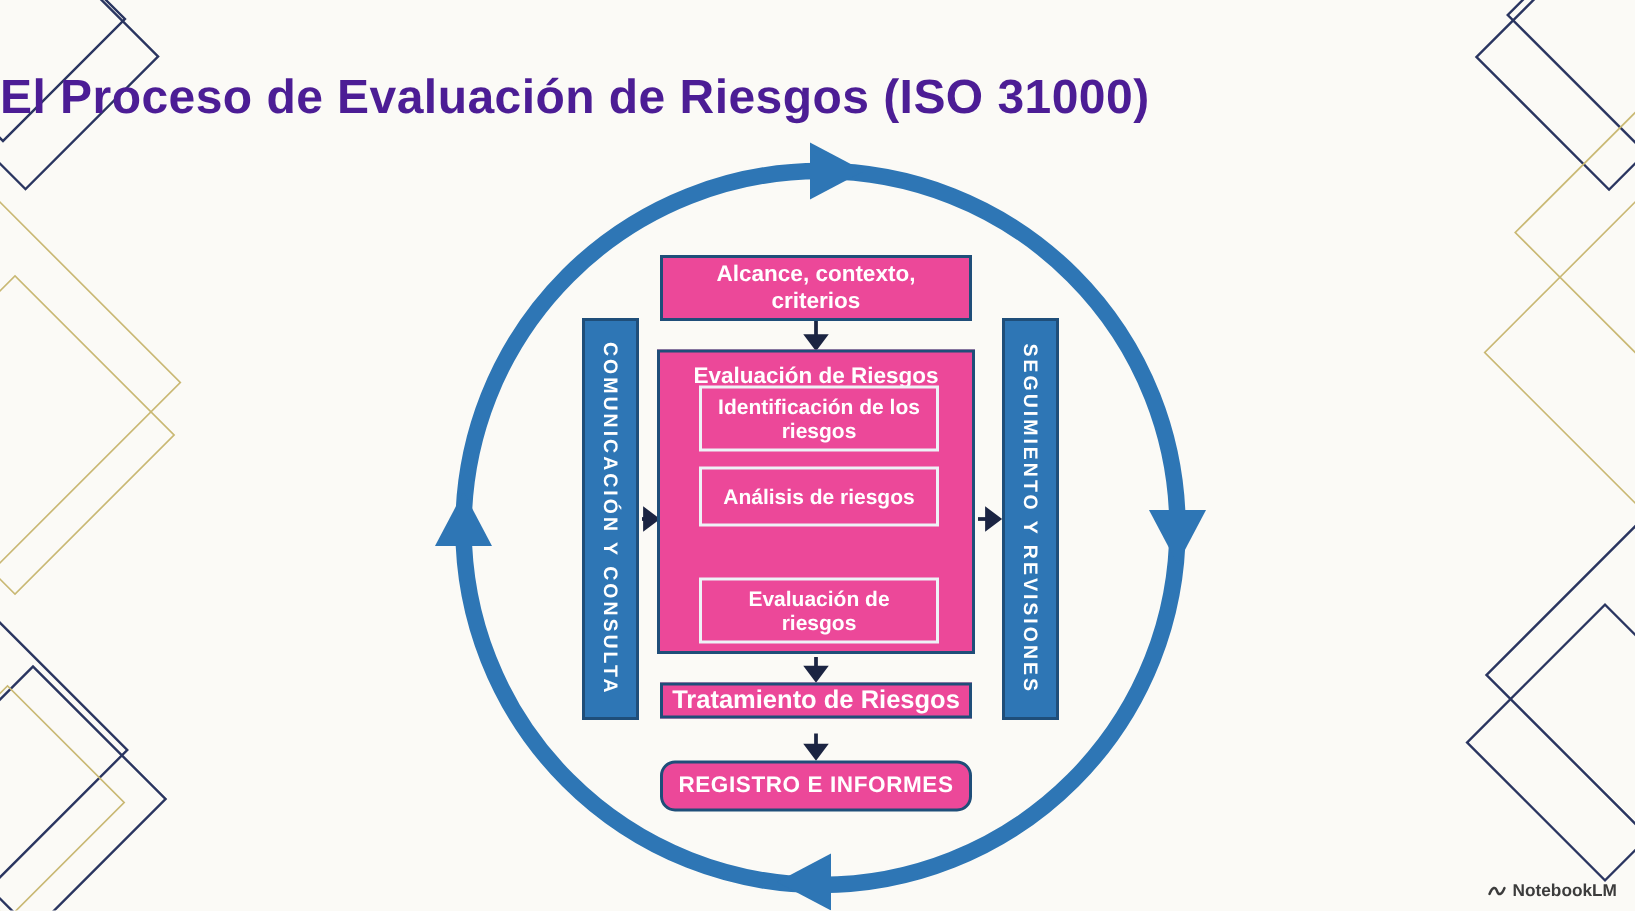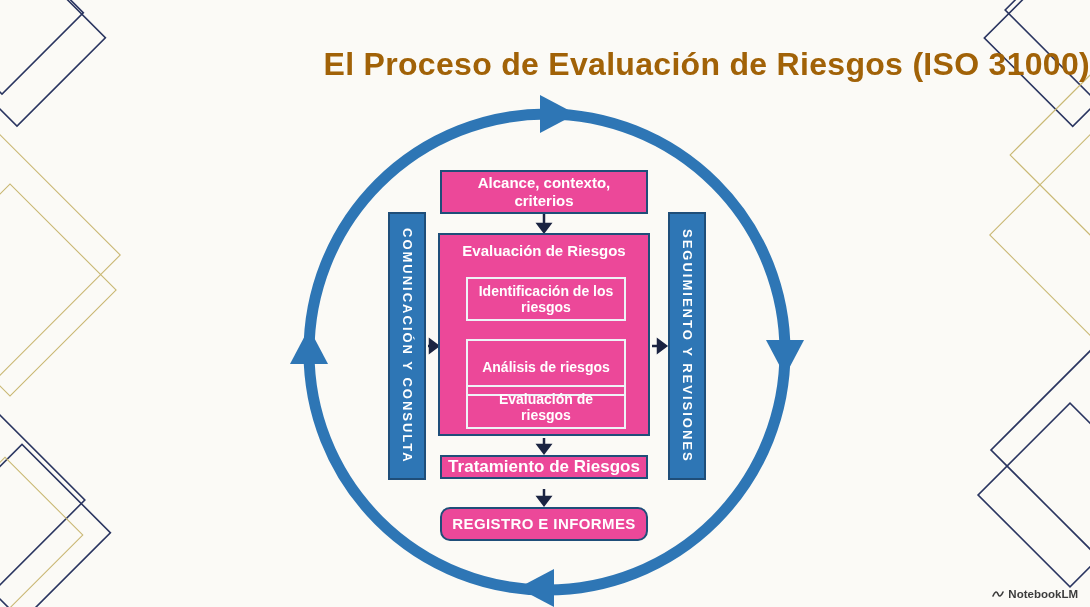--- a/index.html
+++ b/index.html
@@ -13,24 +13,24 @@
     position: relative;
     width: 1090px;
     height: 607px;
     background: #fbfaf6;
     overflow: hidden;
   }
   .title {
     position: absolute;
     top: 46px; left: 0;
     width: 100%;
-    text-align: right;
+    text-align: left;
     font-size: 32px;
     font-weight: 800;
-    color: #a16207;
+    color: #4c1d95;
     letter-spacing: 0.3px;
     z-index: 5;
   }
   .overlay-svg {
     position: absolute;
     left: 0; top: 0;
     width: 1090px; height: 607px;
     pointer-events: none;
     z-index: 2;
   }
@@ -75,22 +75,22 @@
     color: #ffffff;
     font-weight: 700;
     font-size: 14px;
     display: flex;
     align-items: center;
     justify-content: center;
     text-align: center;
     line-height: 1.15;
     padding: 0 6px;
   }
-  .sub1 { top: 42px;  height: 44px; }
-  .sub2 { top: 104px;  height: 57px; }
+  .sub1 { top: 22px;  height: 44px; }
+  .sub2 { top: 76px;  height: 40px; }
   .sub3 { top: 150px; height: 44px; }
   .treatment { left: 440px; top: 455px; width: 208px; height: 24px; font-size: 17px; }
   .registry  { left: 440px; top: 507px; width: 208px; height: 34px; font-size: 15px; letter-spacing: 0.4px; border-radius: 10px; }
 
   .vbar {
     position: absolute;
     top: 212px;
     width: 38px; height: 268px;
     background: #2e76b5;
     border: 2px solid #1f4e79;

